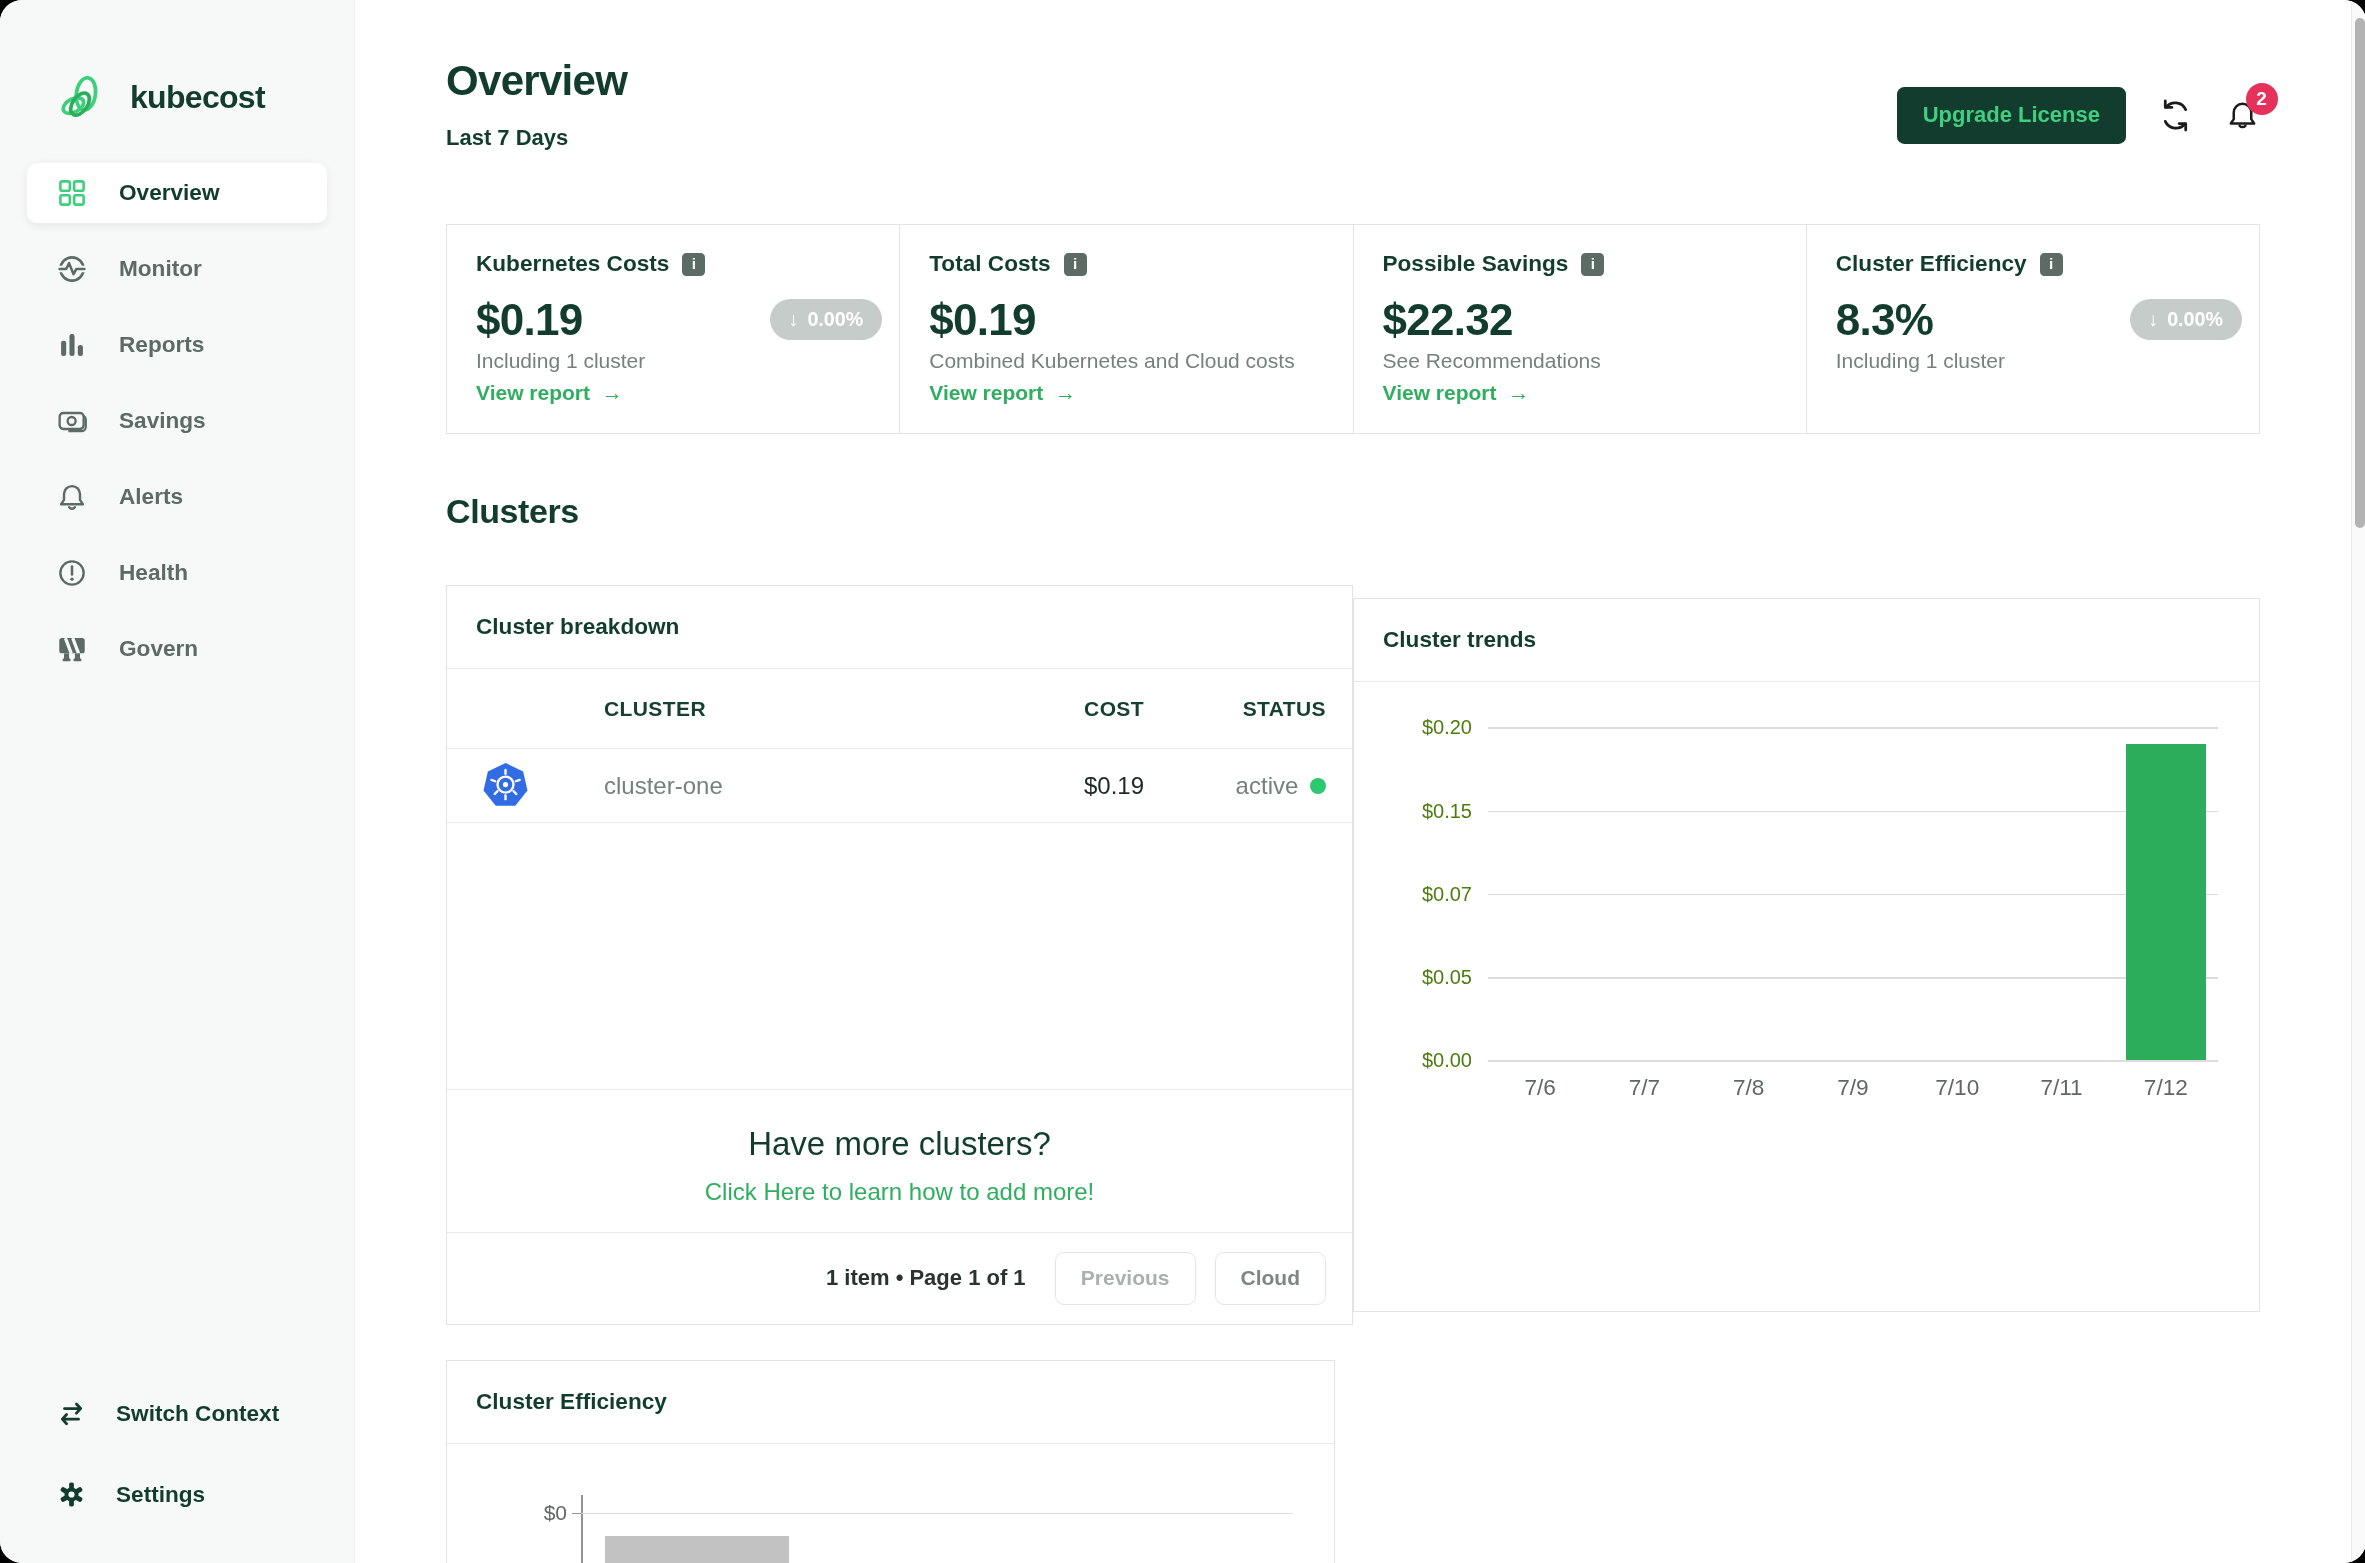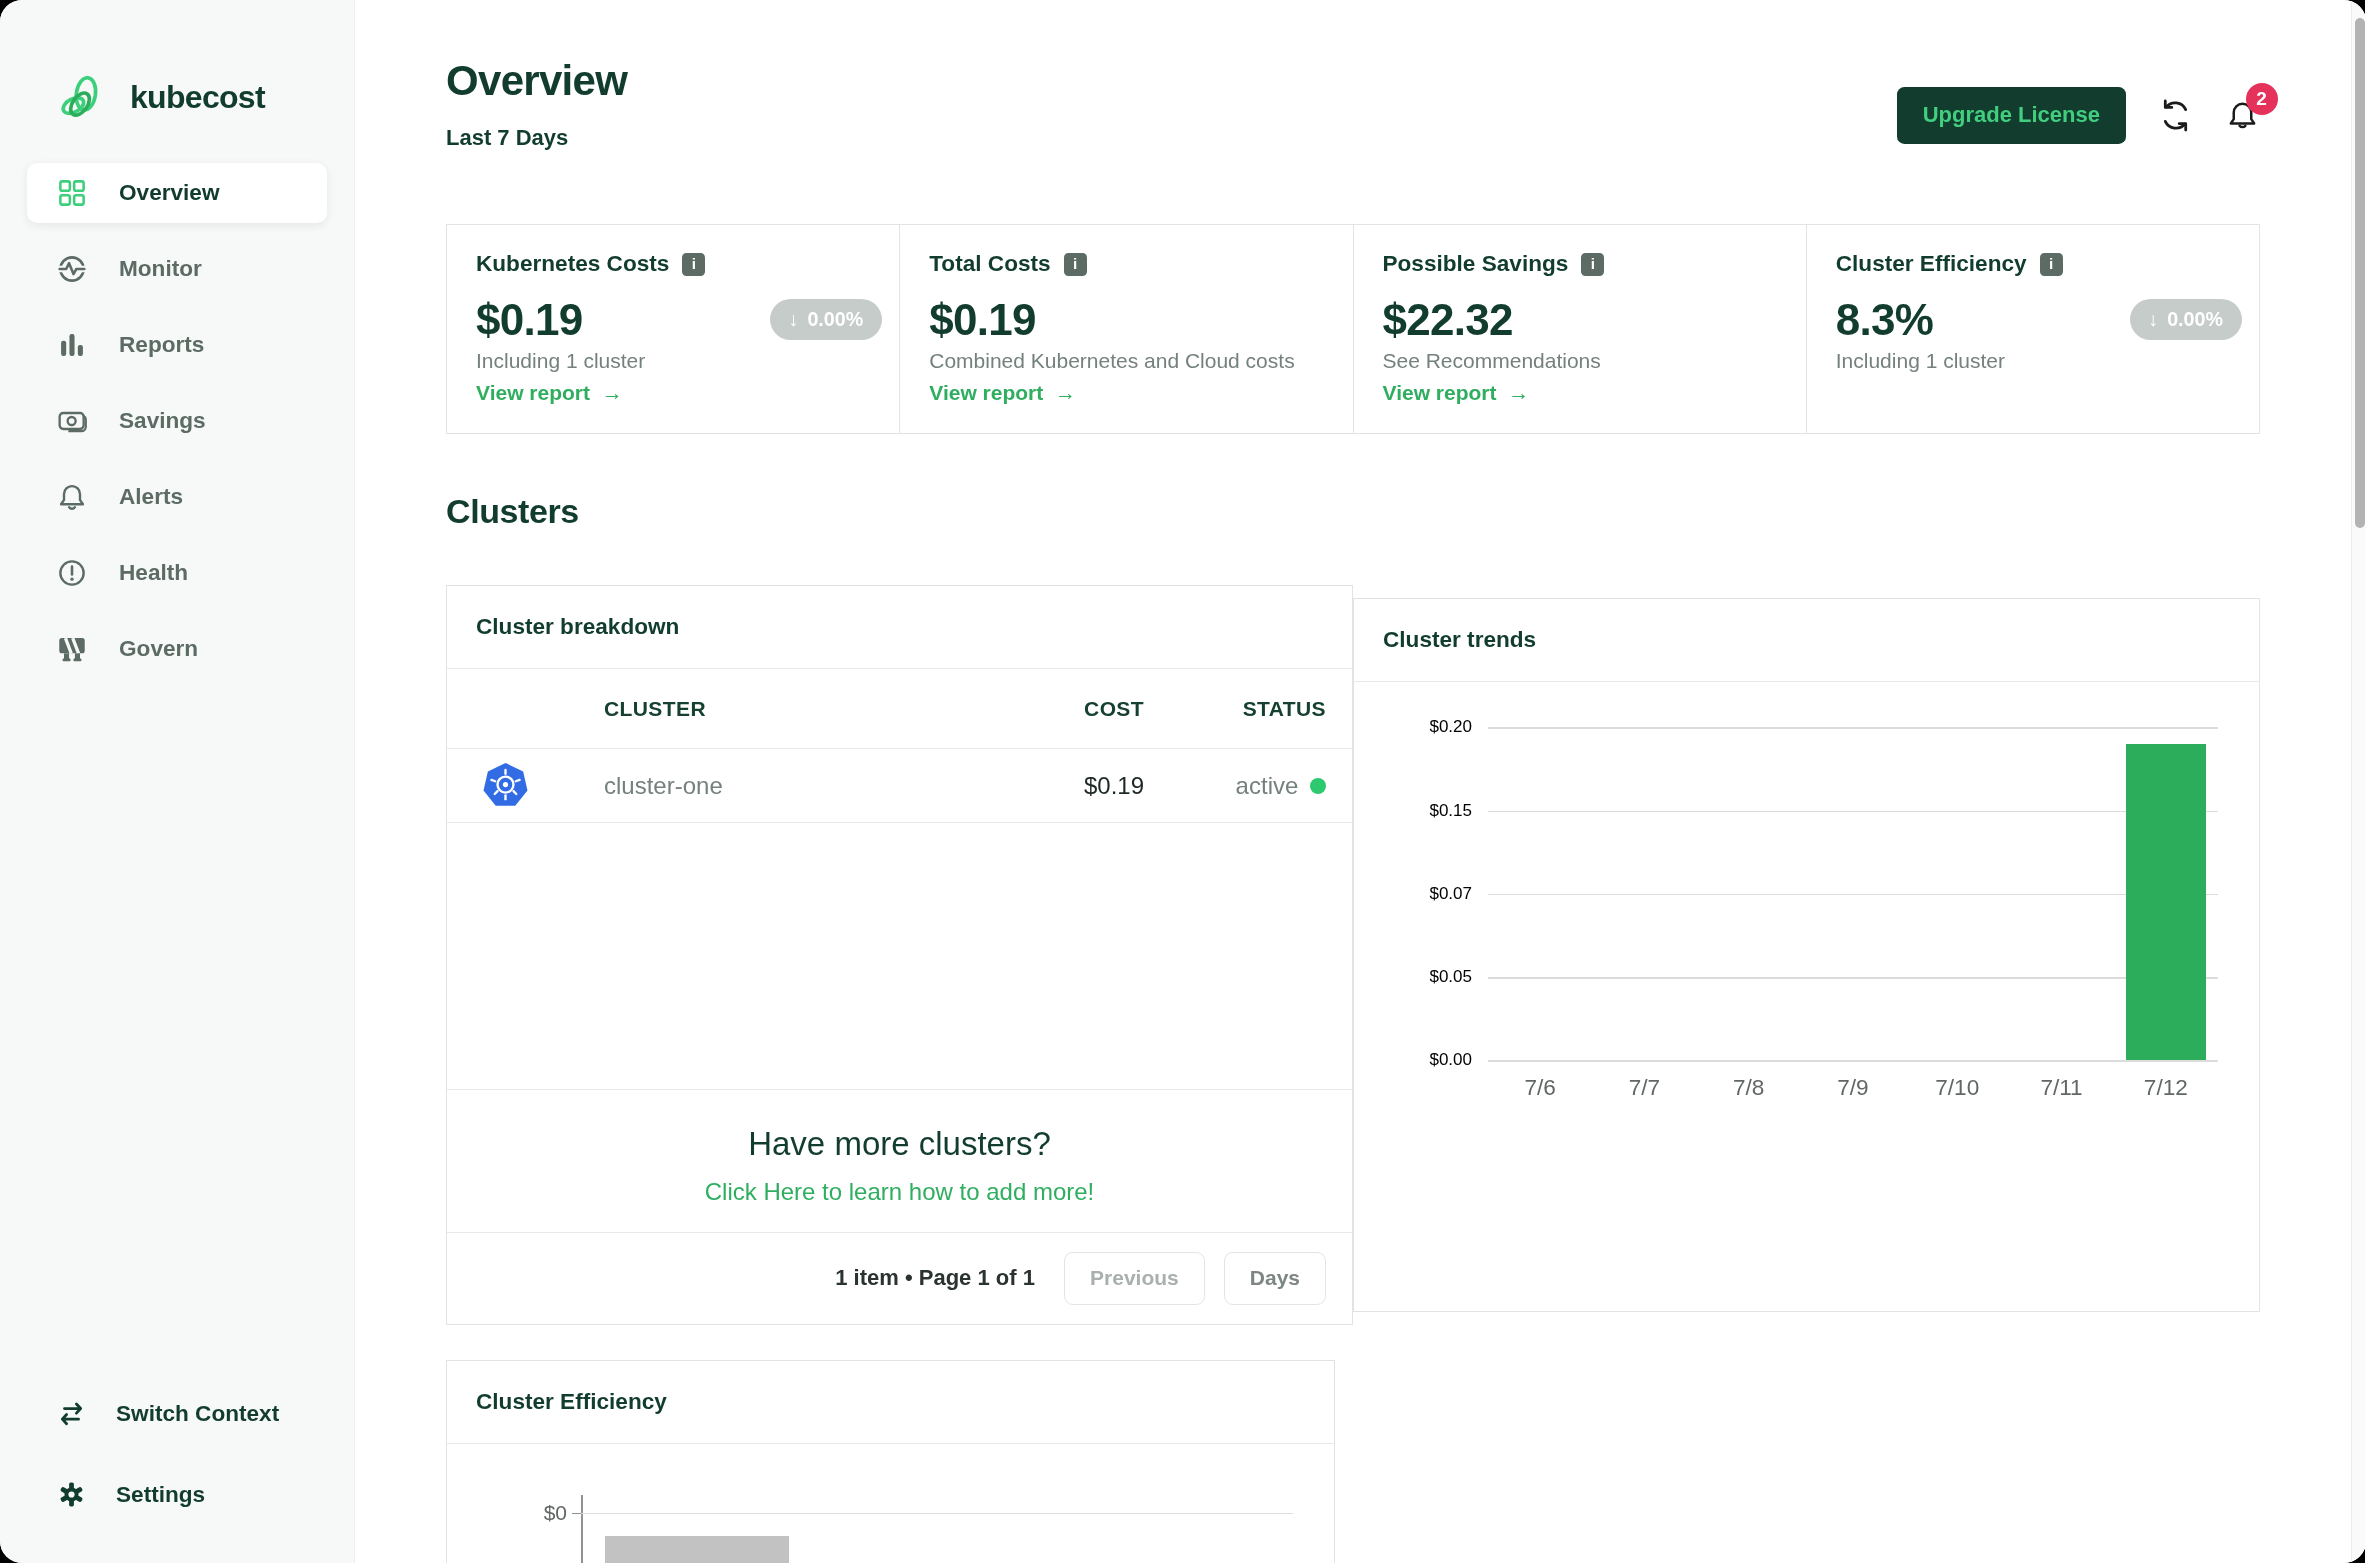--- a/index.html
+++ b/index.html
@@ -96,21 +96,21 @@
     border:1.5px solid #e3e5e4; border-radius:8.8px; background:#fff; font-size:21px; font-weight:700;
     padding:0 25px; height:53px; display:flex; align-items:center; cursor:pointer; font-family:inherit;
   }
   .page-btn.prev { color:#a9b0ad; }
   .page-btn.next { color:#7d8682; }
 
   
   .chart-wrap { padding:45px 41px 0 0; }
   .chart-body { display:flex; }
   .y-labels { width:134px; position:relative; height:333px; }
-  .y-label { position:absolute; right:16px; transform:translateY(-50%); font-size:17px; color:#000000; white-space:nowrap; }
+  .y-label { position:absolute; right:16px; transform:translateY(-50%); font-size:20px; color:#4d7c0f; white-space:nowrap; }
   .plot { flex:1; position:relative; height:333px; }
   .gridline { position:absolute; left:0; right:0; height:1.5px; background:#dcdcdc; }
   .bars { position:absolute; left:0; right:0; top:0; bottom:0; display:flex; align-items:flex-end; }
   .bar-slot { flex:1; display:flex; justify-content:center; align-items:flex-end; height:100%; }
   .t-bar { width:80px; background:#2bad5b; }
   .x-labels { display:flex; margin-left:134px; margin-top:14.6px; padding-right:0; }
   .x-label { flex:1; text-align:center; font-size:22.6px; color:#616764; }
   .chart-bottom-pad { height:210px; }
 
   
@@ -377,21 +377,21 @@
         <div class="table-empty"></div>
 
         <div class="more-block">
           <div class="more-title">Have more clusters?</div>
           <span class="more-link">Click Here to learn how to add more!</span>
         </div>
 
         <div class="table-footer">
           <span class="pagination-text">1 item • Page 1 of 1</span>
           <button class="page-btn prev">Previous</button>
-          <button class="page-btn next">Days</button>
+          <button class="page-btn next">Cloud</button>
         </div>
       </section>
 
       <section class="panel">
         <div class="panel-header">Cluster trends</div>
         <div class="chart-wrap">
           <div class="chart-body">
             <div class="y-labels">
               <span class="y-label" style="top:0%">$0.20</span>
               <span class="y-label" style="top:25%">$0.15</span>

